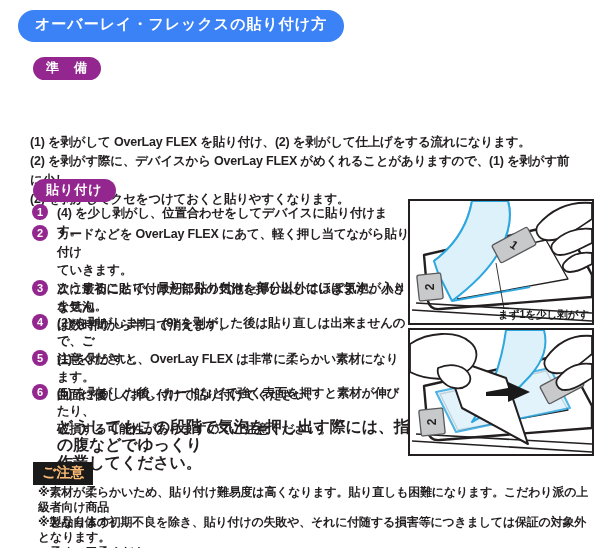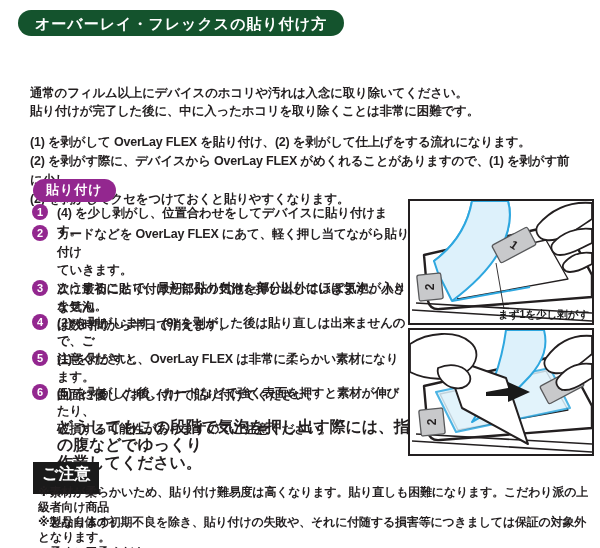--- a/index.html
+++ b/index.html
@@ -5,23 +5,23 @@
   html,body{margin:0;padding:0;background:#ffffff;}
   .page{
     position:relative;width:600px;height:548px;background:#ffffff;overflow:hidden;
     font-family:"Liberation Sans","DejaVu Sans",sans-serif;
     color:#231f20;font-weight:bold;
   }
   .lines{white-space:pre-line;}
   
   .title-pill{
     position:absolute;left:18px;top:10px;
-    background:#14532d;color:#ffffff;
+    background:#3b82f6;color:#ffffff;
     font-size:15px;letter-spacing:1px;
-    padding:5px 17px 2px 17px;border-radius:16px;
+    padding:5px 17px 8px 17px;border-radius:16px;
   }
   .badge{
     position:absolute;left:33px;
     background:#93278F;color:#ffffff;
     font-size:13px;letter-spacing:1px;
     padding:2px 13px 3px 13px;border-radius:12px;
   }
   .badge.prep{top:57px;}
   .badge.apply{top:179px;}
   
@@ -44,36 +44,35 @@
   .fig{
     position:absolute;left:408px;width:186px;
     border:2px solid #231f20;background:#ffffff;box-sizing:border-box;
   }
   .fig1{top:199px;height:126px;}
   .fig2{top:328px;height:128px;}
   .fig svg{display:block;width:100%;height:100%;}
   
   .notice-box{
     position:absolute;left:33px;top:462px;
-    background:#1a1a1a;color:#ffffff;
-    font-size:16px;padding:2px 9px 9px 9px;
+    background:#1a1a1a;color:#fdba74;
+    font-size:14px;padding:2px 9px 3px 9px;
   }
   .note{position:absolute;left:38px;width:560px;font-size:12px;line-height:15px;letter-spacing:-0.2px;}
   .note.n1{top:485px;}
   .note.n2{top:515px;}
 </style>
 </head>
 <body>
 
 <div class="page">
 
   <div class="title-pill">オーバーレイ・フレックスの貼り付け方</div>
 
-  <div class="para p1 lines">通常のフィルム以上にデバイスのホコリや汚れは入念に取り除いてください。
-貼り付けが完了した後に、中に入ったホコリを取り除くことは非常に困難です。</div>
+  <div class="badge prep">準　備</div>
   <div class="para p2 lines">(1) を剥がして OverLay FLEX を貼り付け、(2) を剥がして仕上げをする流れになります。
 (2) を剥がす際に、デバイスから OverLay FLEX がめくれることがありますので、(1) を剥がす前に少し
 (2) を剥がしてクセをつけておくと貼りやすくなります。</div>
 
   <div class="badge apply">貼り付け</div>
 
   <div class="step" style="top:204px">
     <span class="stepnum">1</span>
     <div class="steptext lines">(4) を少し剥がし、位置合わせをしてデバイスに貼り付けます。</div>
   </div>

